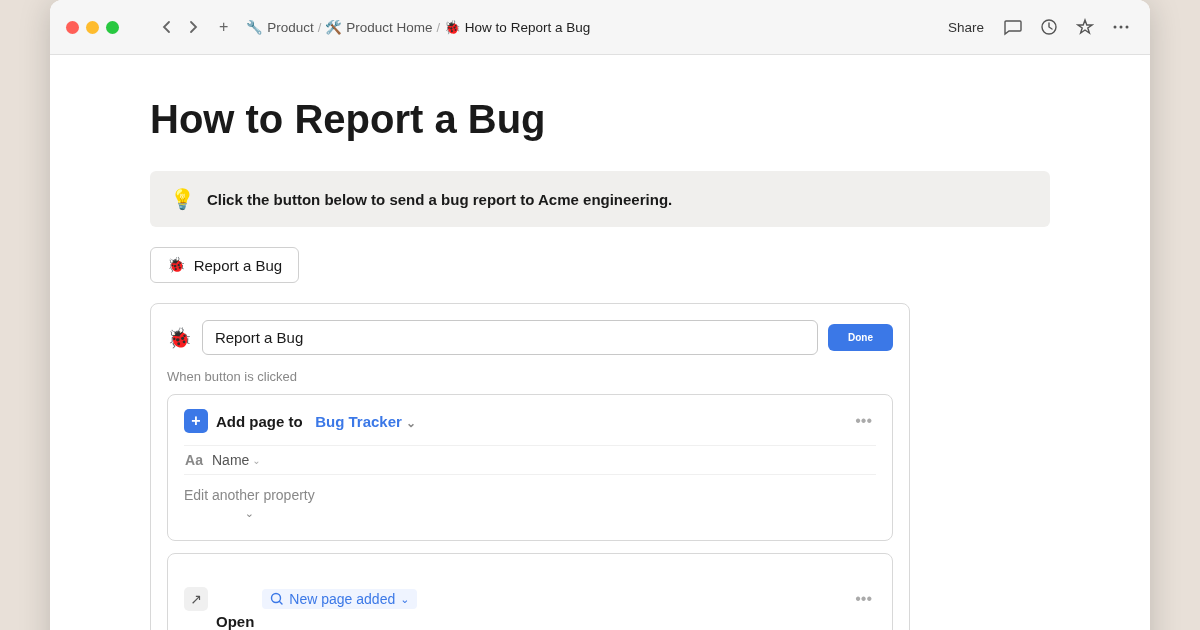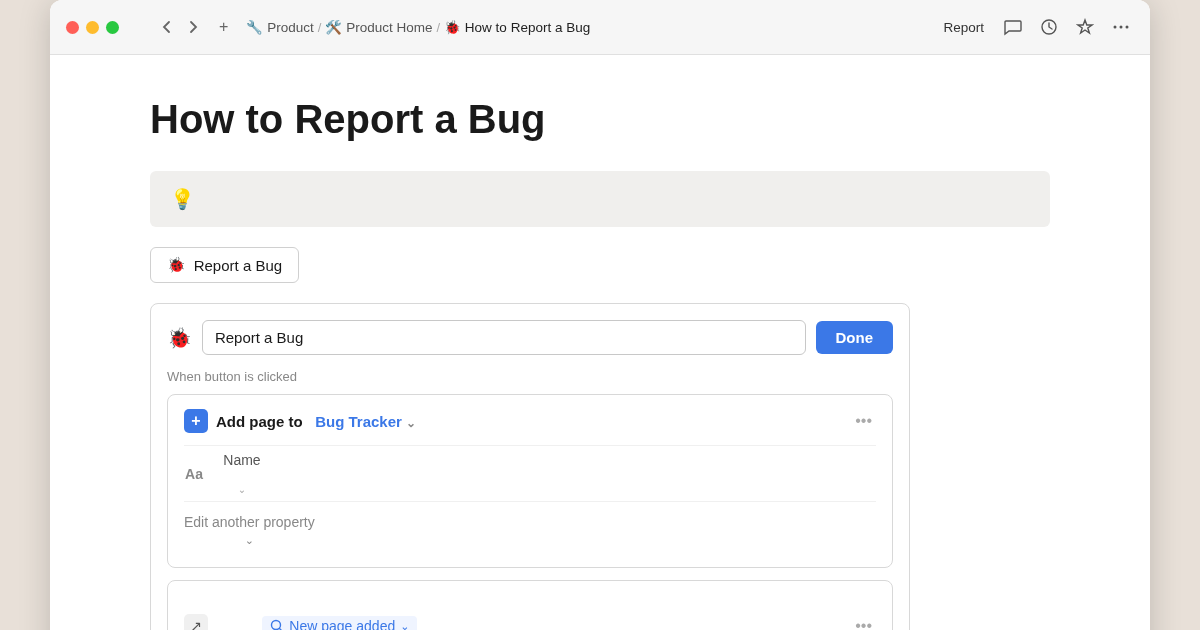--- a/index.html
+++ b/index.html
@@ -187,21 +187,21 @@
       outline: none;
       background: #fff;
     }
 
     .done-btn {
       background: #3b78e7;
       color: #fff;
       border: none;
       border-radius: 6px;
       padding: 8px 20px;
-      font-size: 15px;
+      font-size: 10px;
       font-weight: 600;
       cursor: pointer;
     }
 
     .when-label {
       font-size: 13px;
       color: #888;
       margin-bottom: 10px;
     }
 
@@ -273,23 +273,22 @@
       width: 20px;
       text-align: center;
       flex-shrink: 0;
     }
 
     .property-name {
       font-size: 14px;
       color: #555;
       display: flex;
       align-items: center;
-      gap: 16px;
+      gap: 3px;
       min-width: 60px;
-      flex-direction: column;
     }
 
     .property-chevron {
       font-size: 10px;
       color: #aaa;
     }
 
     .property-value-input {
       flex: 1;
       border: 1px solid #e0e0e0;
@@ -410,21 +409,21 @@
       <span style="cursor:pointer;">Product</span>
       <span class="breadcrumb-sep">/</span>
       <span>🛠️</span>
       <span style="cursor:pointer;">Product Home</span>
       <span class="breadcrumb-sep">/</span>
       <span>🐞</span>
       <span class="breadcrumb-current">How to Report a Bug</span>
     </div>
 
     <div class="titlebar-actions">
-      <button class="share-btn">Report</button>
+      <button class="share-btn">Share</button>
       <button class="titlebar-icon-btn">
         <svg width="18" height="18" viewBox="0 0 18 18" fill="none">
           <path d="M2 3h14a1 1 0 011 1v8a1 1 0 01-1 1H5l-4 3V4a1 1 0 011-1z" stroke="#555" stroke-width="1.4" fill="none"></path>
         </svg>
       </button>
       <button class="titlebar-icon-btn">
         <svg width="18" height="18" viewBox="0 0 18 18" fill="none">
           <circle cx="9" cy="9" r="7" stroke="#555" stroke-width="1.4"></circle>
           <path d="M9 5v4l3 2" stroke="#555" stroke-width="1.4" stroke-linecap="round"></path>
         </svg>
@@ -444,20 +443,21 @@
     </div>
   </div>
 
   <div class="page-content">
 
     <h1 class="page-title">How to Report a Bug</h1>
 
     
     <div class="callout">
       <span class="callout-icon">💡</span>
+      <span class="callout-text">Click the button below to send a bug report to Acme engineering.</span>
     </div>
 
     
     <div class="button-block">
       <span>🐞</span>
       <span>Report a Bug</span>
     </div>
 
     
     <div class="edit-panel">

